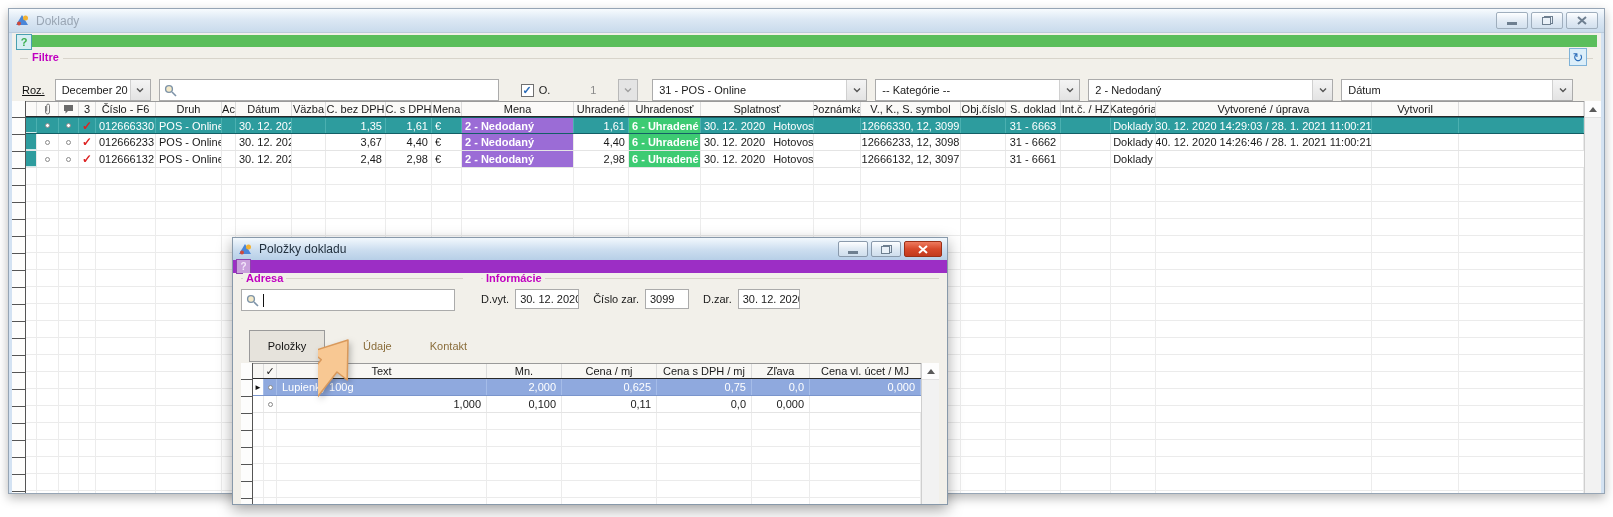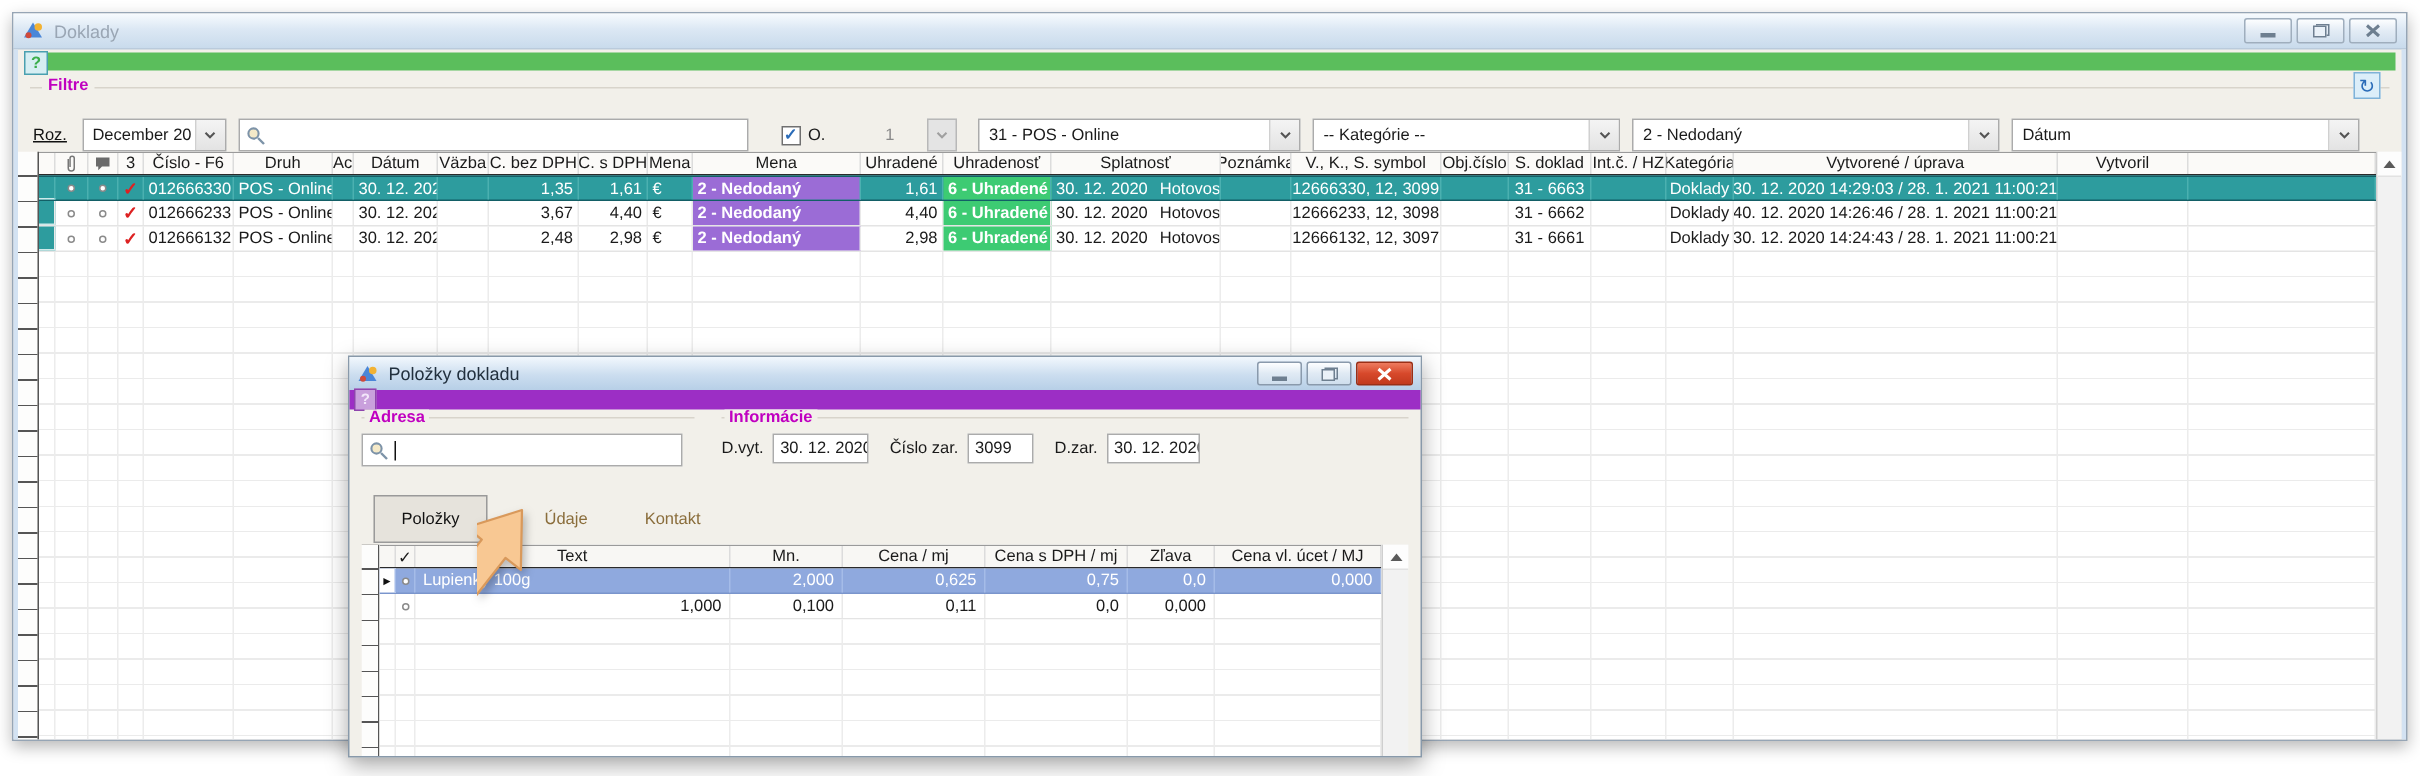--- a/index.html
+++ b/index.html
@@ -350,21 +350,20 @@
           <div class="md badge-g">6 - Uhradené</div>
           <div class="md" style="gap:8px;">
             <span>30. 12. 2020</span><span>Hotovosť</span>
           </div>
           <div class="md"></div>
           <div class="md ctr">12666132, 12, 3097</div>
           <div class="md"></div>
           <div class="md ctr">31 - 6661</div>
           <div class="md"></div>
           <div class="md ctr">Doklady</div>
-          <div class="md ctr">30. 12. 2020 14:24:43 / 28. 1. 2021 11:00:21</div>
           <div class="md"></div>
           <div class="md"></div>
         </div>
 
         <div class="mgrid emptyarea">
           <div class="ec"></div>
             <div class="ec"></div>
             <div class="ec"></div>
             <div class="ec"></div>
             <div class="ec"></div>

